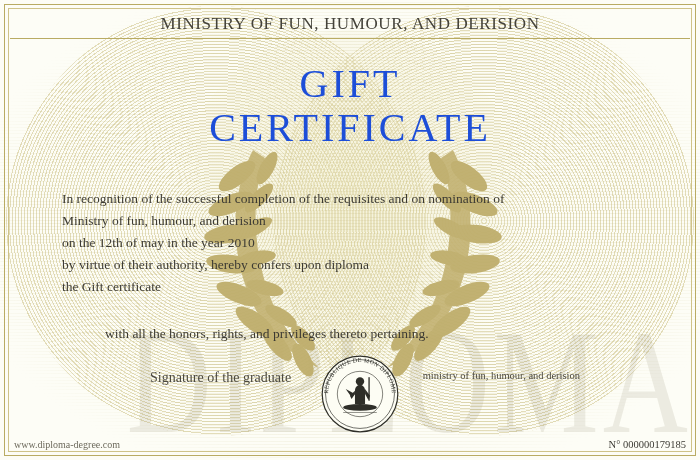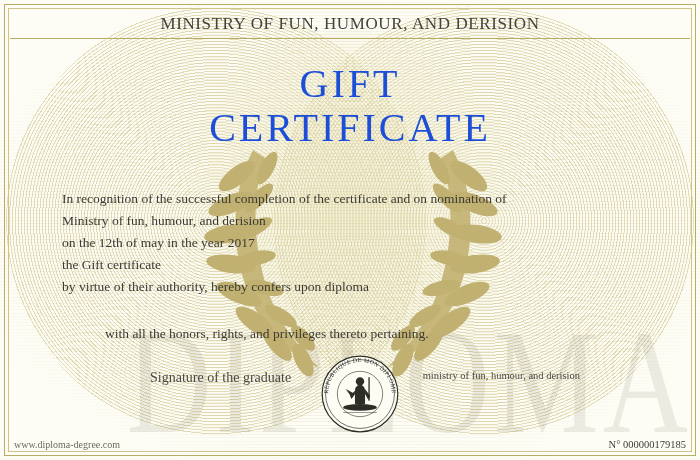--- a/index.html
+++ b/index.html
@@ -265,25 +265,25 @@
 
   <div class="ministry-line">Ministry of fun, humour, and derision</div>
   <div class="header-rule"></div>
 
   <div class="title-block">
     <div class="title-line1">GIFT</div>
     <div class="title-line2">CERTIFICATE</div>
   </div>
 
   <div class="body-block">
-    <p>In recognition of the successful completion of the certificate and on nomination of</p>
+    <p>In recognition of the successful completion of the requisites and on nomination of</p>
     <p>Ministry of fun, humour, and derision</p>
-    <p>on the 12th of may in the year 2017</p>
+    <p>on the 12th of may in the year 2010</p>
+    <p>by virtue of their authority, hereby confers upon diploma</p>
     <p>the Gift certificate</p>
-    <p>by virtue of their authority, hereby confers upon diploma</p>
   </div>
 
   <div class="honors-line">with all the honors, rights, and privileges thereto pertaining.</div>
 
   <div class="sig-left">Signature of the graduate</div>
   <div class="sig-right">ministry of fun, humour, and derision</div>
 
   <svg class="seal" viewBox="0 0 100 100">
     <defs>
       <path id="sealArc" d="M12,50 A38,38 0 0,1 88,50"></path>

